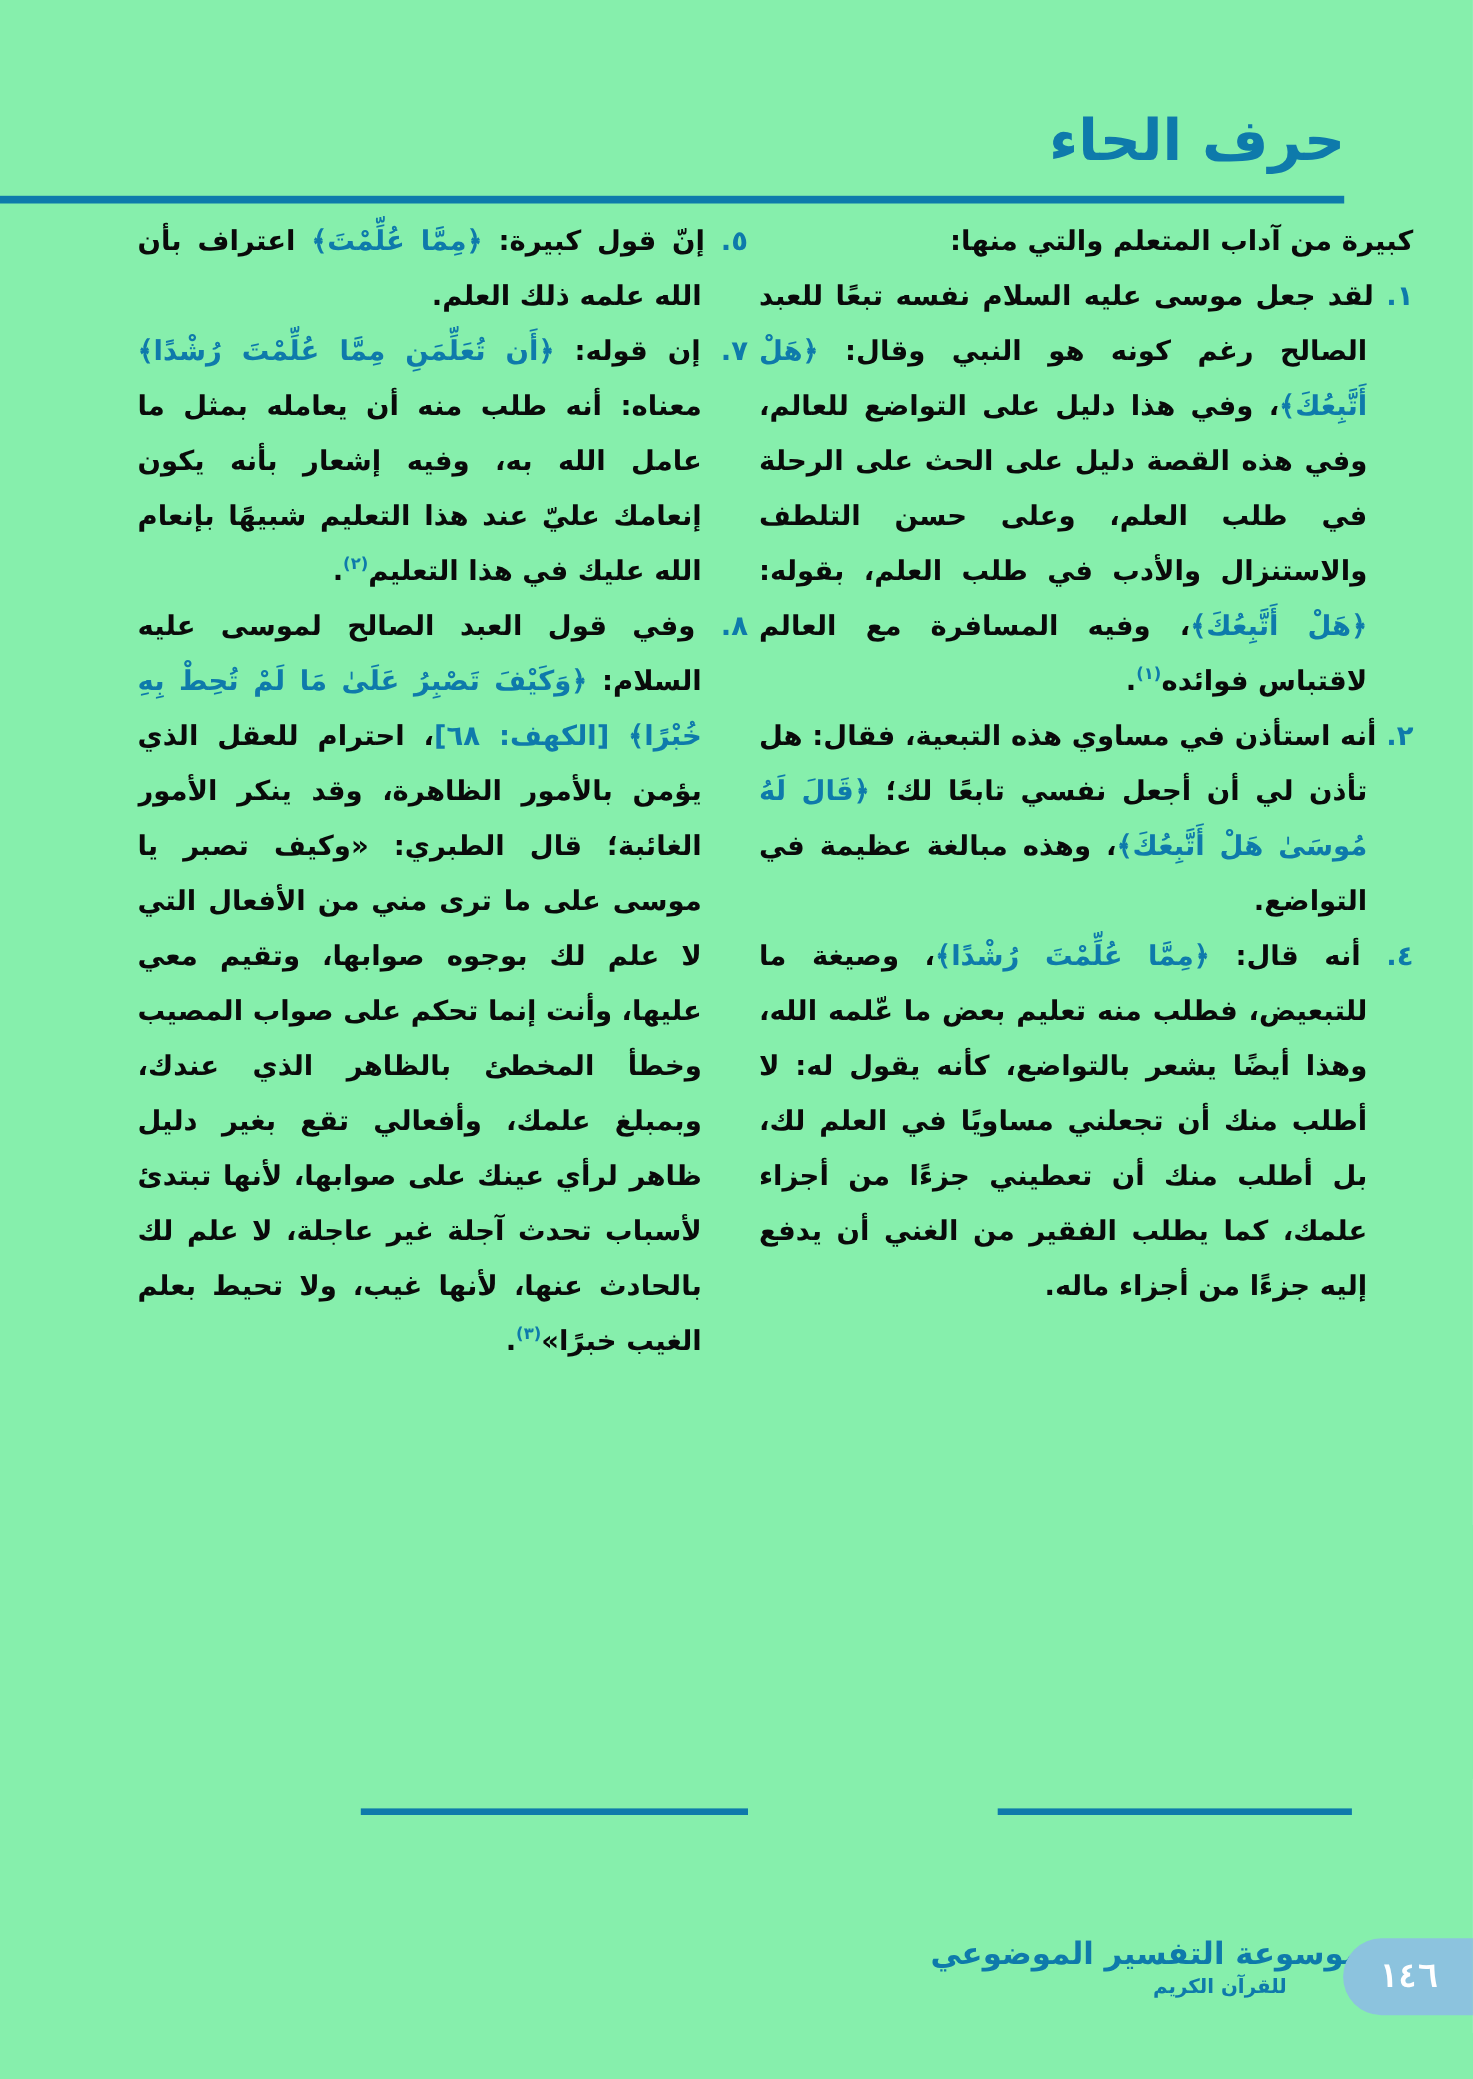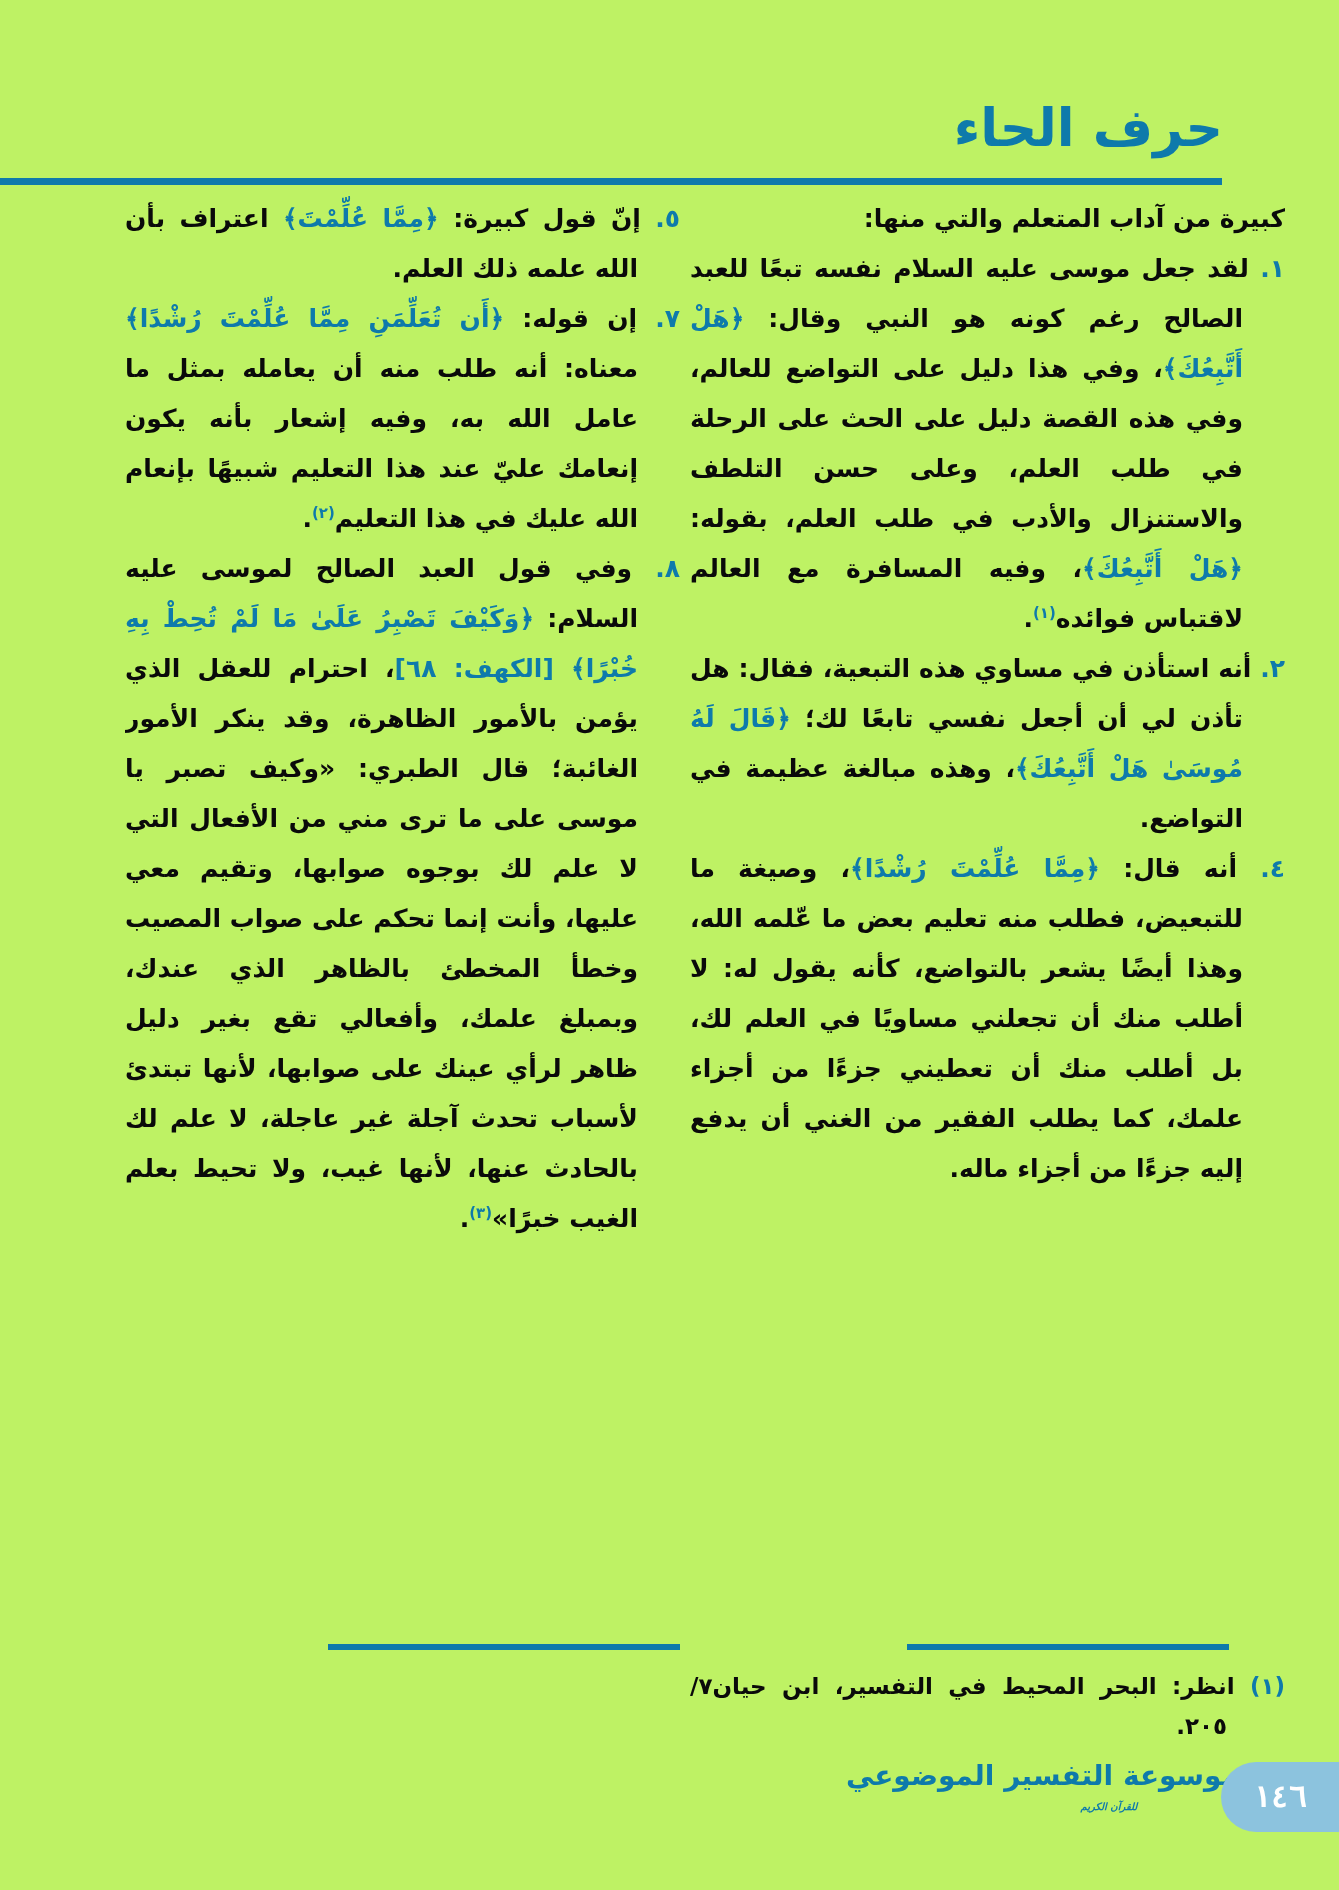--- a/index.html
+++ b/index.html
@@ -1,20 +1,20 @@
 <!DOCTYPE html>
 <html lang="ar" dir="rtl" style="--accent: #0e7aab; --badge: #8cc3de; --ink: #0a0a0a;"><head>
 <meta charset="utf-8">
 <style>
   html,body{margin:0;padding:0;}
   body{
     width:1339px;height:1890px;background:#ffffff;overflow:hidden;
     font-family:"DejaVu Sans", sans-serif;
   }
-  .page{position:relative;width:1339px;height:1890px;background:#bef264;direction:rtl;}
+  .page{position:relative;width:1339px;height:1890px;background:#86efac;direction:rtl;}
 
   .header-title{
     position:absolute;top:80px;right:116px;
     font-size:52px;font-weight:bold;color:var(--accent);
     line-height:96px;white-space:nowrap;
   }
   .header-rule{
     position:absolute;top:178px;left:0;width:1222px;height:7px;
     background:var(--accent);
   }
@@ -41,21 +41,21 @@
   .fn-rule-right{width:322px;margin-right:56px;}
   .fn-rule-left{width:352px;}
   .fn{
     font-size:23px;line-height:40px;font-weight:bold;color:var(--ink);
     text-align:justify;padding-right:58px;text-indent:-58px;
   }
   .fn-marker{color:var(--accent);}
 
   .logo{position:absolute;top:1758px;right:100px;width:260px;text-align:center;color:var(--accent);}
   .logo-line1{font-size:28px;font-weight:bold;line-height:36px;white-space:nowrap;}
-  .logo-line2{font-size:10px;font-weight:bold;line-height:18px;margin-top:4px;font-style:italic;}
+  .logo-line2{font-size:18px;font-weight:bold;line-height:18px;margin-top:4px;}
 
   .page-badge{
     position:absolute;top:1762px;right:0;width:118px;height:70px;
     background:var(--badge);border-radius:36px 0 0 36px;
     display:flex;align-items:center;justify-content:center;
   }
   .badge-number{color:#ffffff;font-size:30px;font-weight:bold;font-family:Liberation Mono, monospace;}
 </style>
 </head>
 <body>
@@ -76,23 +76,20 @@
     <div class="col col-left">
         <div class="item"><span class="num">٥. </span><span class="seg-text">إنّ قول كبيرة: </span><span class="seg-quran">﴿مِمَّا عُلِّمْتَ﴾</span><span class="seg-text"> اعتراف بأن الله علمه ذلك العلم.</span></div>
         <div class="item"><span class="num">٧. </span><span class="seg-text">إن قوله: </span><span class="seg-quran">﴿أَن تُعَلِّمَنِ مِمَّا عُلِّمْتَ رُشْدًا﴾</span><span class="seg-text"> معناه: أنه طلب منه أن يعامله بمثل ما عامل الله به، وفيه إشعار بأنه يكون إنعامك عليّ عند هذا التعليم شبيهًا بإنعام الله عليك في هذا التعليم</span><span class="seg-fn">(٢)</span><span class="seg-text">.</span></div>
         <div class="item"><span class="num">٨. </span><span class="seg-text">وفي قول العبد الصالح لموسى عليه السلام: </span><span class="seg-quran">﴿وَكَيْفَ تَصْبِرُ عَلَىٰ مَا لَمْ تُحِطْ بِهِ خُبْرًا﴾</span><span class="seg-ref"> [الكهف: ٦٨]</span><span class="seg-text">، احترام للعقل الذي يؤمن بالأمور الظاهرة، وقد ينكر الأمور الغائبة؛ قال الطبري: «وكيف تصبر يا موسى على ما ترى مني من الأفعال التي لا علم لك بوجوه صوابها، وتقيم معي عليها، وأنت إنما تحكم على صواب المصيب وخطأ المخطئ بالظاهر الذي عندك، وبمبلغ علمك، وأفعالي تقع بغير دليل ظاهر لرأي عينك على صوابها، لأنها تبتدئ لأسباب تحدث آجلة غير عاجلة، لا علم لك بالحادث عنها، لأنها غيب، ولا تحيط بعلم الغيب خبرًا»</span><span class="seg-fn">(٣)</span><span class="seg-text">.</span></div>
       </div>
   </div>
 
   <div class="footnotes">
     <div class="fncol fncol-right">
       <div class="fn-rule fn-rule-right"></div>
-      <div>
-          <div class="fn"><span class="fn-marker">(١) </span><span>انظر: البحر المحيط في التفسير، ابن حيان٧/ ٢٠٥.</span></div>
-        </div>
     </div>
     <div class="fncol fncol-left">
       <div class="fn-rule fn-rule-left"></div>
     </div>
   </div>
 
   <div class="logo">
     <div class="logo-line1">موسوعة التفسير الموضوعي</div>
     <div class="logo-line2">للقرآن الكريم</div>
   </div>

